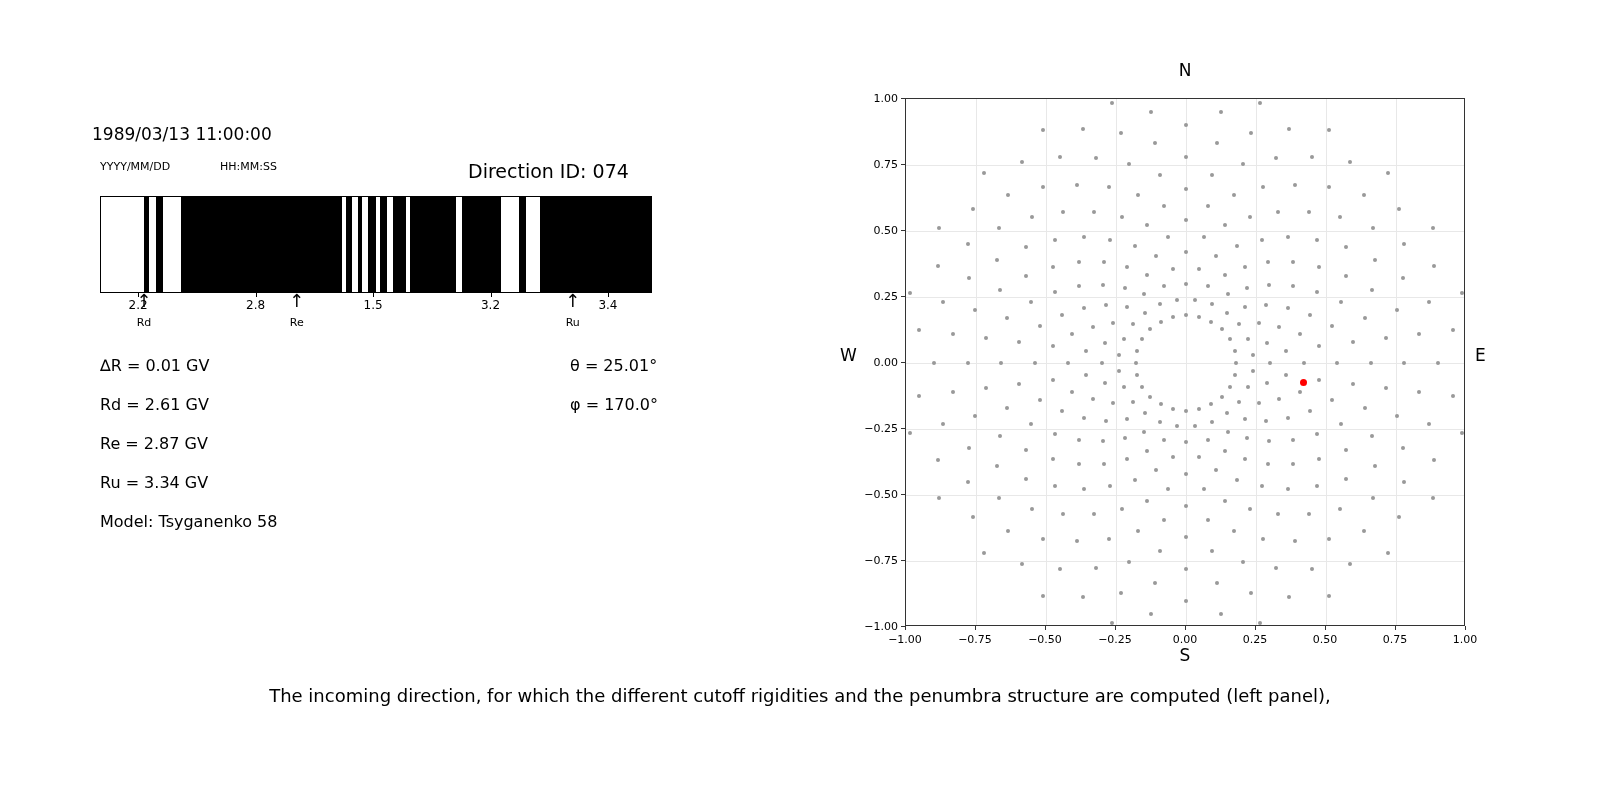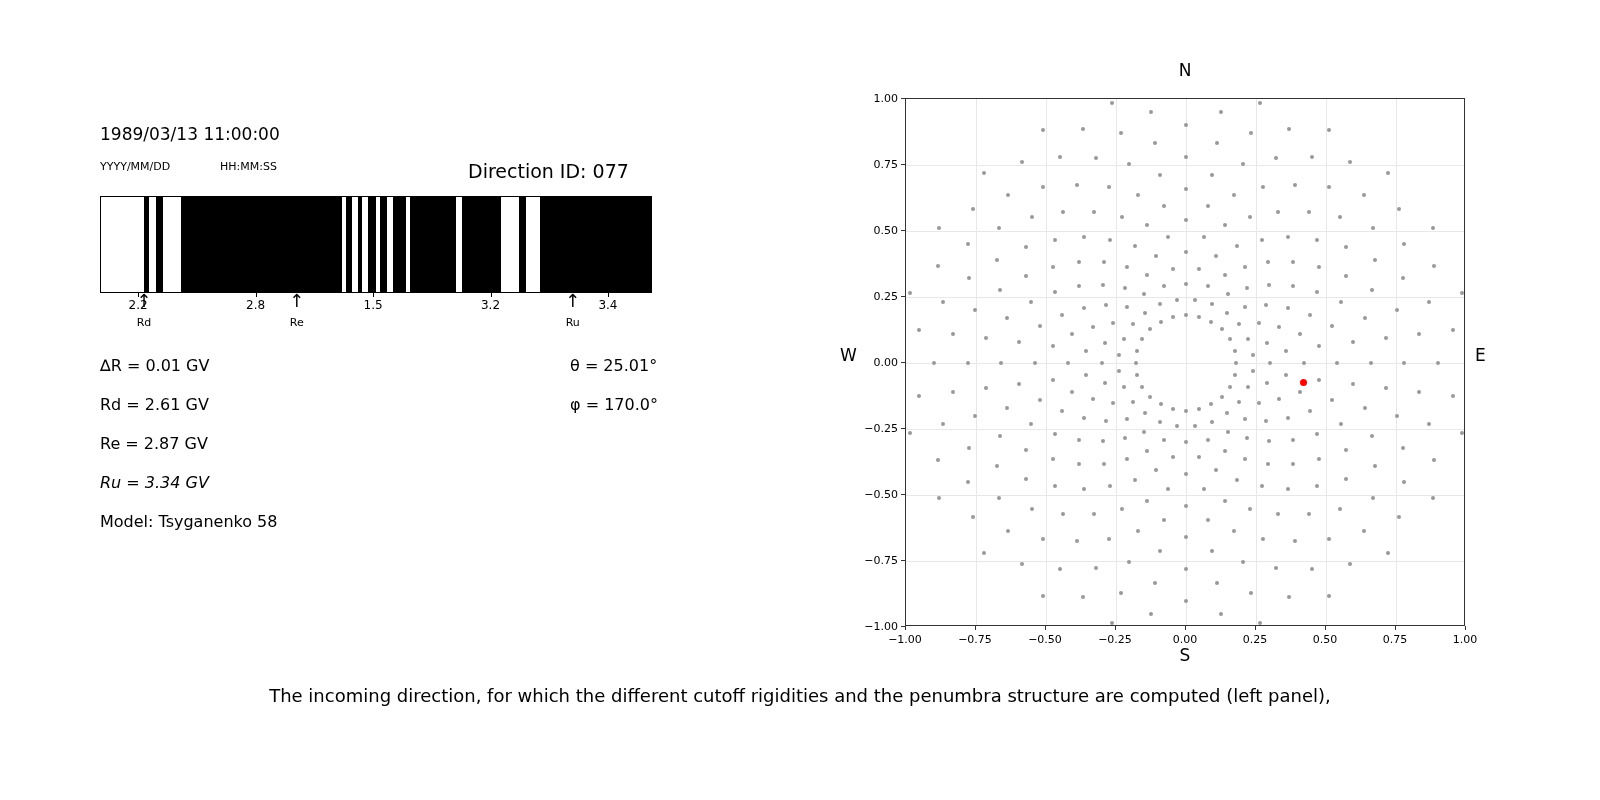--- a/index.html
+++ b/index.html
@@ -21,21 +21,21 @@
   #left-panel {
     position: absolute;
     left: 0;
     top: 0;
     width: 760px;
     height: 620px;
   }
   .txt { position: absolute; white-space: pre; }
 
   #geo-position { left: 100px; top: 84px; font-size: 17px; }
-  #datetime     { left: 100px; top: 124px; font-size: 17px; }
+  #datetime     { left: 92px; top: 124px; font-size: 17px; }
   #fmt-date     { left: 100px; top: 160px; font-size: 11px; }
   #fmt-time     { left: 220px; top: 160px; font-size: 11px; }
   #direction-id { left: 468px; top: 160px; font-size: 19px; }
 
   
   #penumbra-wrap {
     position: absolute;
     left: 100px;
     top: 196px;
     width: 552px;
@@ -94,21 +94,21 @@
     display: block;
     font-size: 11px;
     line-height: 12px;
   }
 
   
   .stat { font-size: 16px; }
   #stat-dr  { left: 100px; top: 356px; }
   #stat-rd  { left: 100px; top: 395px; }
   #stat-re  { left: 100px; top: 434px; }
-  #stat-ru  { left: 100px; top: 473px; font-style: italic; }
+  #stat-ru  { left: 100px; top: 473px; }
   #stat-model { left: 100px; top: 512px; }
   #stat-theta { left: 570px; top: 356px; }
   #stat-phi   { left: 570px; top: 395px; }
 
   
   #right-panel {
     position: absolute;
     left: 820px;
     top: 40px;
     width: 700px;
@@ -189,21 +189,21 @@
 </style>
 </head>
 <body>
 
 <div id="page">
 
   <div id="left-panel">
     <div class="txt" id="datetime">1989/03/13 11:00:00</div>
     <div class="txt" id="fmt-date">YYYY/MM/DD</div>
     <div class="txt" id="fmt-time">HH:MM:SS</div>
-    <div class="txt" id="direction-id">Direction ID: 077</div>
+    <div class="txt" id="direction-id">Direction ID: 074</div>
 
     <div id="penumbra-wrap">
       <div id="penumbra-strip">
           <div class="pen-band" style="left: 42.8681px; width: 4.69787px;"></div>
           <div class="pen-band" style="left: 54.6128px; width: 7.63404px;"></div>
           <div class="pen-band" style="left: 80.4511px; width: 160.315px;"></div>
           <div class="pen-band" style="left: 244.877px; width: 6.45957px;"></div>
           <div class="pen-band" style="left: 256.621px; width: 4.69787px;"></div>
           <div class="pen-band" style="left: 267.191px; width: 7.63404px;"></div>
           <div class="pen-band" style="left: 278.936px; width: 7.04681px;"></div>

